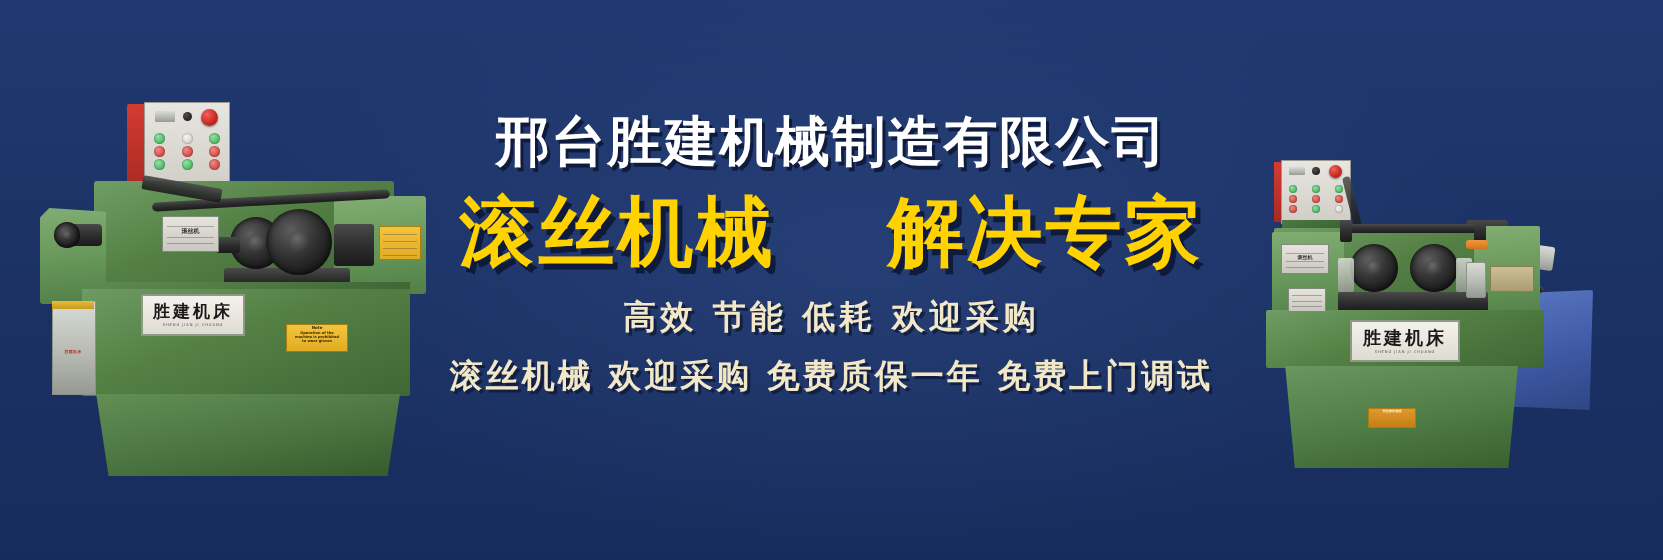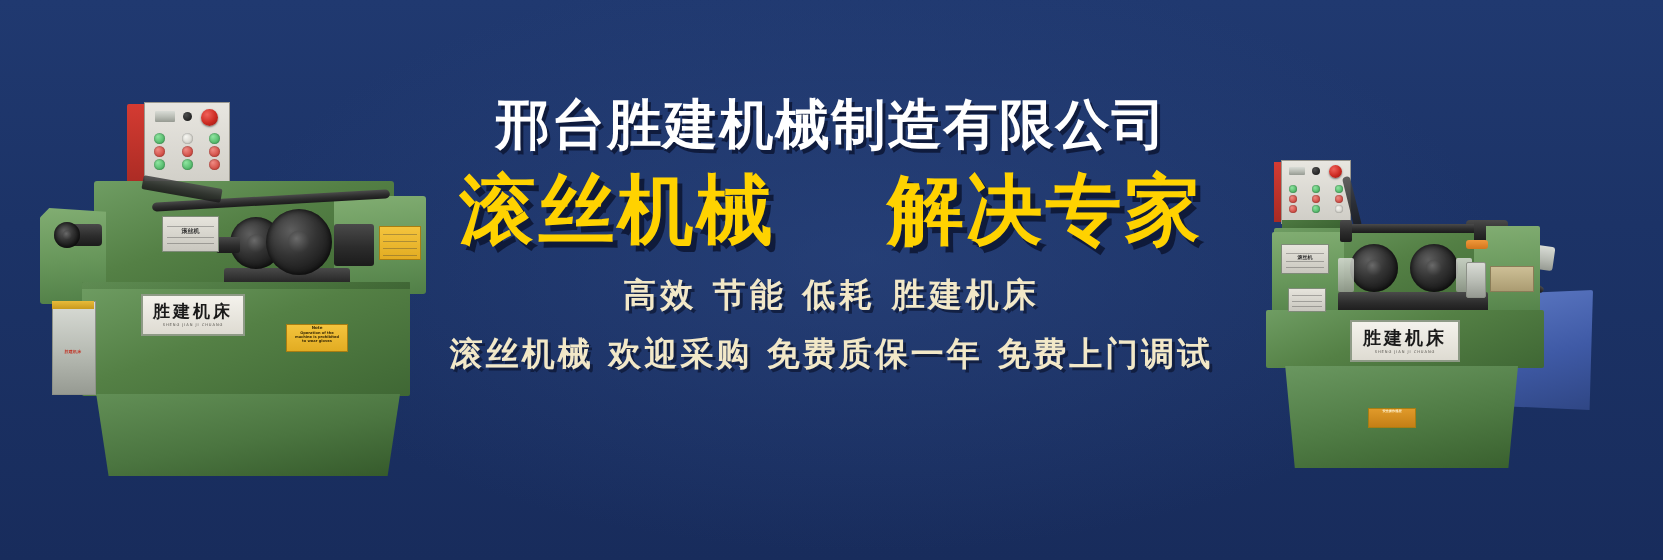--- a/index.html
+++ b/index.html
@@ -32,23 +32,24 @@
     z-index: 40;
   }
   .company-name {
     font-size: 54px;
     font-weight: bold;
     color: #ffffff;
     letter-spacing: 2px;
     line-height: 1.06;
     text-shadow: 3px 4px 0 rgba(10,18,44,0.75);
     white-space: nowrap;
+    margin-top: 17px;
   }
   .headline {
-    margin-top: 17px;
+    margin-top: 22px;
     display: flex;
     justify-content: center;
     align-items: baseline;
     gap: 112px;
     white-space: nowrap;
   }
   .headline span {
     font-size: 76px;
     font-weight: bold;
     color: #ffd200;
@@ -323,16 +324,16 @@
       <div class="wl-t" style="font-size:4px; color:#fff3d0;">安全操作规程</div>
     </div>
   </div>
 
   <div class="copy">
     <div class="company-name">邢台胜建机械制造有限公司</div>
     <div class="headline">
       <span>滚丝机械</span>
       <span>解决专家</span>
     </div>
-    <div class="sub sub-1">高效  节能  低耗  胜建机床</div>
+    <div class="sub sub-1">高效  节能  低耗  欢迎采购</div>
     <div class="sub sub-2">滚丝机械  欢迎采购  免费质保一年  免费上门调试</div>
   </div>
 </div>
 
 </body></html>

